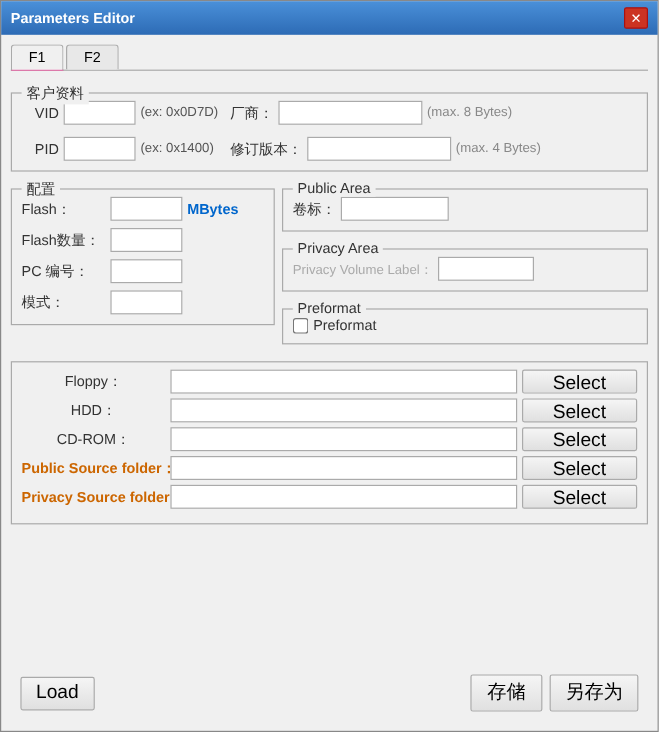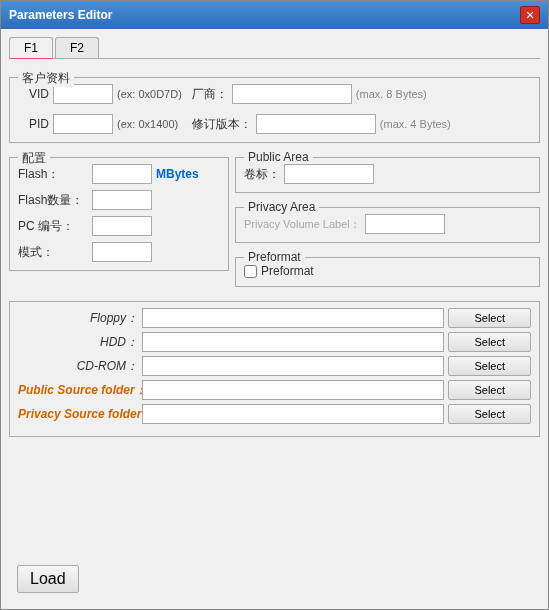--- a/index.html
+++ b/index.html
@@ -155,36 +155,35 @@
       border: 1px solid #aaa;
       background: linear-gradient(to bottom, #f5f5f5, #e0e0e0);
       padding: 4px 12px;
       cursor: pointer;
       font-size: 16px;
       border-radius: 2px;
       white-space: nowrap;
     }
     .btn-select {
       padding: 2px 25px;
-      font-size: 11px;
+      font-size: 16px;
       height: 20px;
       min-width: 50px;
     }
     .source-row {
       display: flex;
       align-items: center;
       margin-bottom: 4px;
       gap: 4px;
     }
     .source-label {
       width: 120px;
-      text-align: right;
+      text-align: center;
       white-space: nowrap;
       color: #333;
-      font-style: italic;
     }
     .source-input {
       flex: 1;
       height: 20px;
     }
     .footer {
       display: flex;
       justify-content: space-between;
       align-items: center;
       padding: 8px;
@@ -337,15 +336,19 @@
         <div class="source-row">
           <span class="source-label" style="color:#cc6600; font-weight:bold;">Privacy Source folder：</span>
           <input type="text" class="source-input" style="">
           <button class="btn btn-select">Select</button>
         </div>
       </div>
     </div>
 
     <div class="footer">
       <button class="btn" style="min-width:60px;">Load</button>
+      <div class="footer-right">
+        <button class="btn" style="min-width:60px;">存储</button>
+        <button class="btn" style="min-width:60px;">另存为</button>
+      </div>
     </div>
   </div>
 </div>
 
 </body></html>

